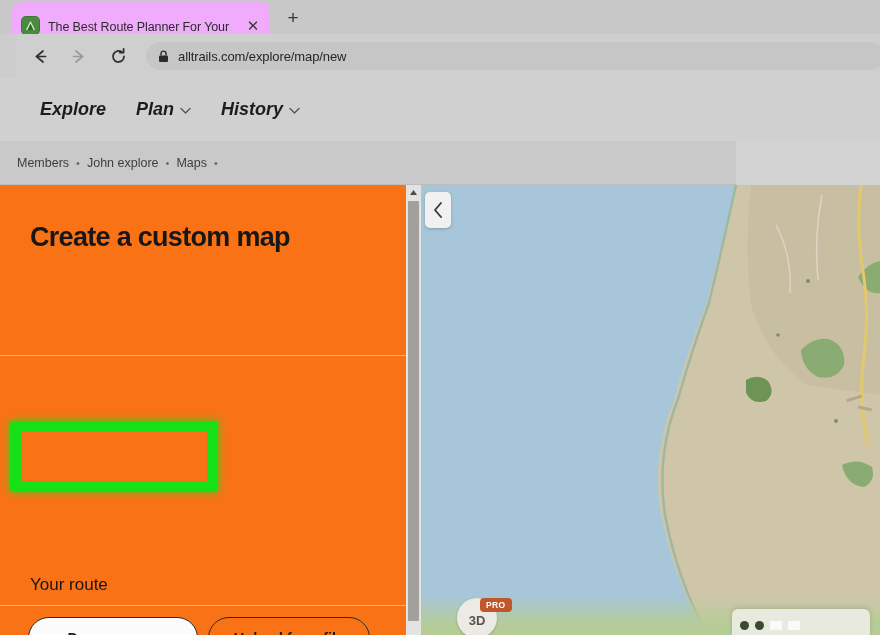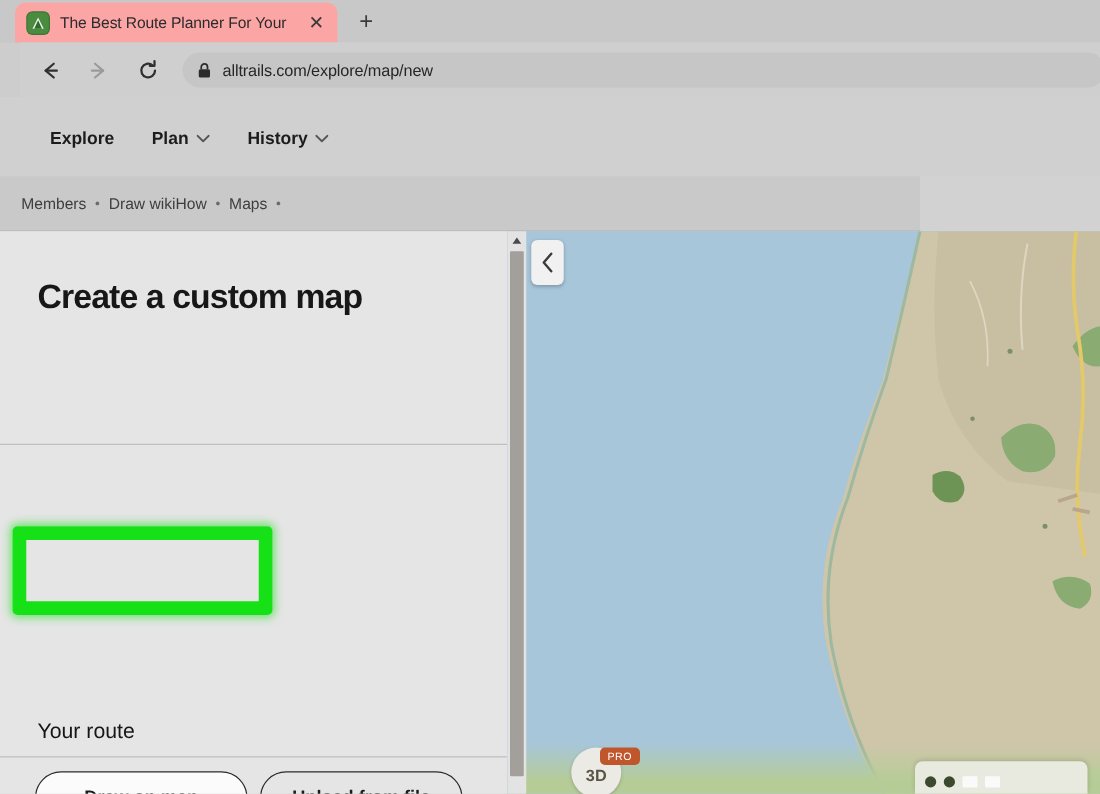--- a/index.html
+++ b/index.html
@@ -17,23 +17,23 @@
     background: #cdcdcd;
   }
   .tabstrip {
     position: absolute; left: 0; top: 0;
     width: 880px; height: 34px;
     background: #c8c8c8;
   }
   .tab {
     position: absolute; left: 12px; top: 2px;
     width: 258px; height: 32px;
-    background: #fca5a5;
+    background: #f0abfc;
     border-radius: 9px 9px 0 0;
-    display: flex; align-items: center;
+    display: flex; align-items: flex-end;
     padding: 0 8px 0 10px;
   }
   .tab-favicon {
     width: 17px; height: 17px;
     border-radius: 4px;
     background: #4a8c3f;
     flex: 0 0 auto;
     position: relative;
     box-shadow: 0 0 0 1px #3d7634;
   }
@@ -95,21 +95,21 @@
   
   .site-header {
     position: absolute; left: 0; top: 78px;
     width: 880px; height: 63px;
     background: #d0d0d0;
     display: flex; align-items: center;
   }
   .site-nav { display: flex; align-items: center; margin-left: 40px; gap: 30px; }
   .nav-item {
     display: flex; align-items: flex-end; gap: 6px;
-    font-size: 14px; font-weight: bold; color: #1c1c1c;
+    font-size: 18px; font-weight: bold; color: #1c1c1c; font-style: italic;
   }
   .chev-sm { display: block; }
   .brand {
     position: absolute; right: 2px; top: 50%;
     transform: translateY(-50%);
     display: flex; align-items: center; gap: 7px;
   }
   .brand-name {
     font-size: 25px; font-weight: bold; color: #3c3c3c;
     letter-spacing: -0.6px;
@@ -127,21 +127,21 @@
     margin-left: 17px;
     font-size: 12.5px; color: #3e3e3e;
     display: flex; align-items: center; gap: 7px;
   }
   .bc-sep { color: #6a6a6a; font-size: 11px; }
 
   
   .sidebar {
     position: absolute; left: 0; top: 185px;
     width: 406px; height: 450px;
-    background: #e5e5e5;
+    background: #f97316;
     overflow: hidden;
   }
   .sidebar-inner { padding: 0 30px; }
   .page-title {
     margin-top: 37px;
     font-size: 27px; font-weight: bold;
     color: #171717; letter-spacing: -0.7px;
   }
   .page-sub {
     margin-top: 11px;
@@ -254,21 +254,21 @@
     box-shadow: 0 1px 3px rgba(0,0,0,0.2);
   }
   .btn-3d-label {
     font-size: 13px; font-weight: bold; color: #5a5348;
     margin-top: 15px;
   }
   .pro-badge {
     position: absolute; left: 480px; top: 598px;
     background: #c0562c;
     color: #fff;
-    font-size: 8.5px; font-weight: normal;
+    font-size: 8.5px; font-weight: bold;
     letter-spacing: 0.4px;
     padding: 2px 6px;
     border-radius: 4px;
     z-index: 8;
   }
 
   .map-legend-card {
     position: absolute; right: 10px; bottom: 0;
     width: 138px; height: 26px;
     background: #e9eadf;
@@ -359,21 +359,21 @@
       </span>
     </div>
   </div>
 
 </div>
 
 <div class="breadcrumb-bar">
   <div class="breadcrumb">
     <span>Members</span>
     <span class="bc-sep">•</span>
-    <span>Draw wikiHow</span>
+    <span>John explore</span>
     <span class="bc-sep">•</span>
     <span>Maps</span>
     <span class="bc-sep">•</span>
   </div>
 </div>
 
 <div class="sidebar">
   <div class="sidebar-inner">
     <h1 class="page-title">Create a custom map</h1>
   </div>

